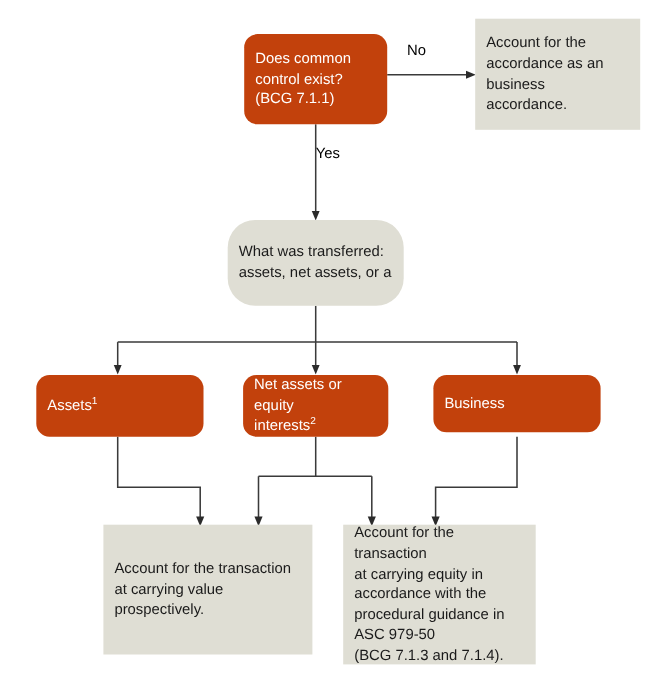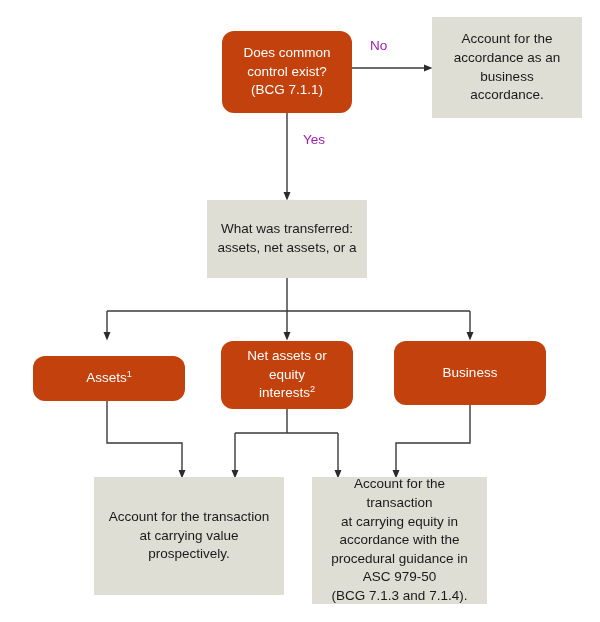--- a/index.html
+++ b/index.html
@@ -25,21 +25,20 @@
     width: 600px;
     height: 622px;
     pointer-events: none;
   }
   .node {
     position: absolute;
     box-sizing: border-box;
     display: flex;
     align-items: center;
     justify-content: center;
-    text-align: center;
     line-height: 1.38;
   }
   .node-red {
     background: #c2410c;
     color: #ffffff;
     border-radius: 12px;
     font-size: 13.5px;
   }
   .node-beige {
     background: #DFDED4;
@@ -52,21 +51,21 @@
   }
   .line-break { display: block; }
   sup {
     font-size: 0.68em;
     vertical-align: super;
     line-height: 0;
   }
   .edge-label {
     position: absolute;
     font-size: 13.5px;
-    color: #a21caf;
+    color: #000000;
     white-space: nowrap;
   }
 </style>
 </head>
 <body>
 
 <div id="flowchart">
 
   <svg class="connectors" viewBox="0 0 600 622" xmlns="http://www.w3.org/2000/svg">
     <defs>
@@ -110,51 +109,51 @@
   <div class="node node-red" style="left:222px; top:31px; width:130px; height:82px;">
     <div class="node-inner">
       <span class="line-break">Does common</span>
       <span class="line-break">control exist?</span>
       <span class="line-break">(BCG 7.1.1)</span>
     </div>
   </div>
 
   <div class="edge-label" style="left:370px; top:38px;">No</div>
 
-  <div class="edge-label" style="left:303px; top:132px;">Yes</div>
+  <div class="edge-label" style="left:287px; top:132px;">Yes</div>
 
   <div class="node node-beige" style="left:432px; top:17px; width:150px; height:101px;">
     <div class="node-inner">
       <span class="line-break">Account for the</span>
       <span class="line-break">accordance as an</span>
       <span class="line-break">business accordance.</span>
     </div>
   </div>
 
-  <div class="node node-beige" style="left:207px; top:200px; width:160px; height:78px;">
+  <div class="node node-beige" style="left:207px; top:200px; width:160px; height:78px;border-radius:25px;">
     <div class="node-inner">
       <span class="line-break">What was transferred:</span>
       <span class="line-break">assets, net assets, or a</span>
     </div>
   </div>
 
-  <div class="node node-red" style="left:33px; top:356px; width:152px; height:45px;">
+  <div class="node node-red" style="left:33px; top:341px; width:152px; height:56px;">
     <div class="node-inner">
       <span>Assets</span><sup>1</sup>
     </div>
   </div>
 
-  <div class="node node-red" style="left:221px; top:341px; width:132px; height:68px;">
+  <div class="node node-red" style="left:221px; top:341px; width:132px; height:56px;">
     <div class="node-inner">
       <span class="line-break">Net assets or equity</span>
       <span>interests</span><sup>2</sup>
     </div>
   </div>
 
-  <div class="node node-red" style="left:394px; top:341px; width:152px; height:64px;">
+  <div class="node node-red" style="left:394px; top:341px; width:152px; height:52px;">
     <div class="node-inner">
       <span>Business</span>
     </div>
   </div>
 
   <div class="node node-beige" style="left:94px; top:477px; width:190px; height:118px;">
     <div class="node-inner">
       <span class="line-break">Account for the transaction</span>
       <span class="line-break">at carrying value</span>
       <span class="line-break">prospectively.</span>

